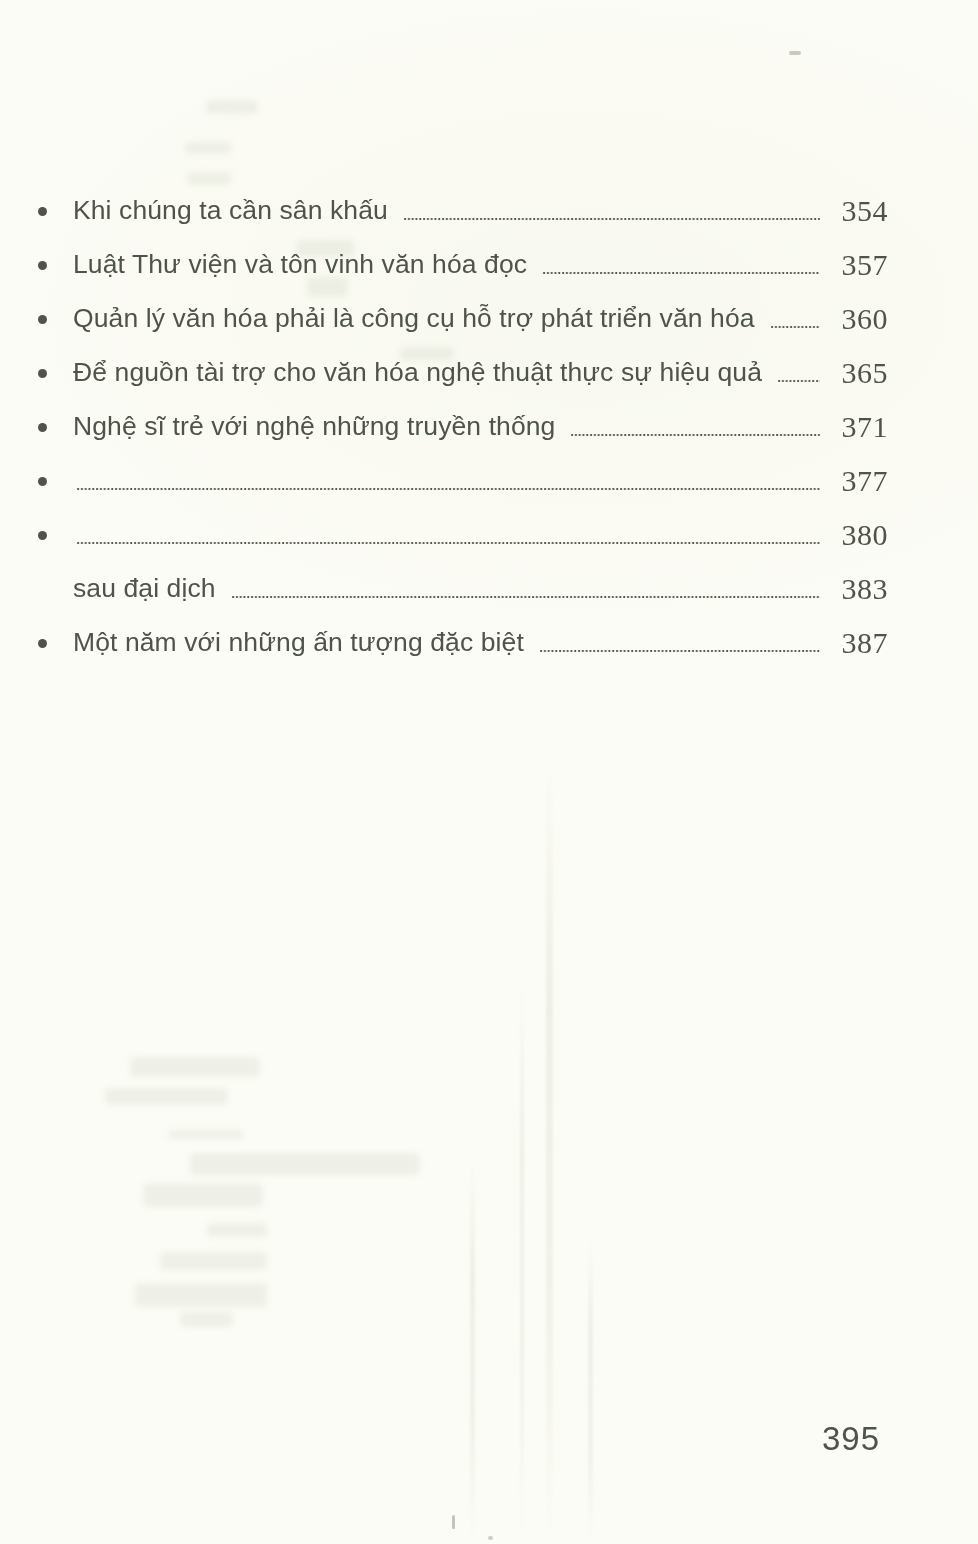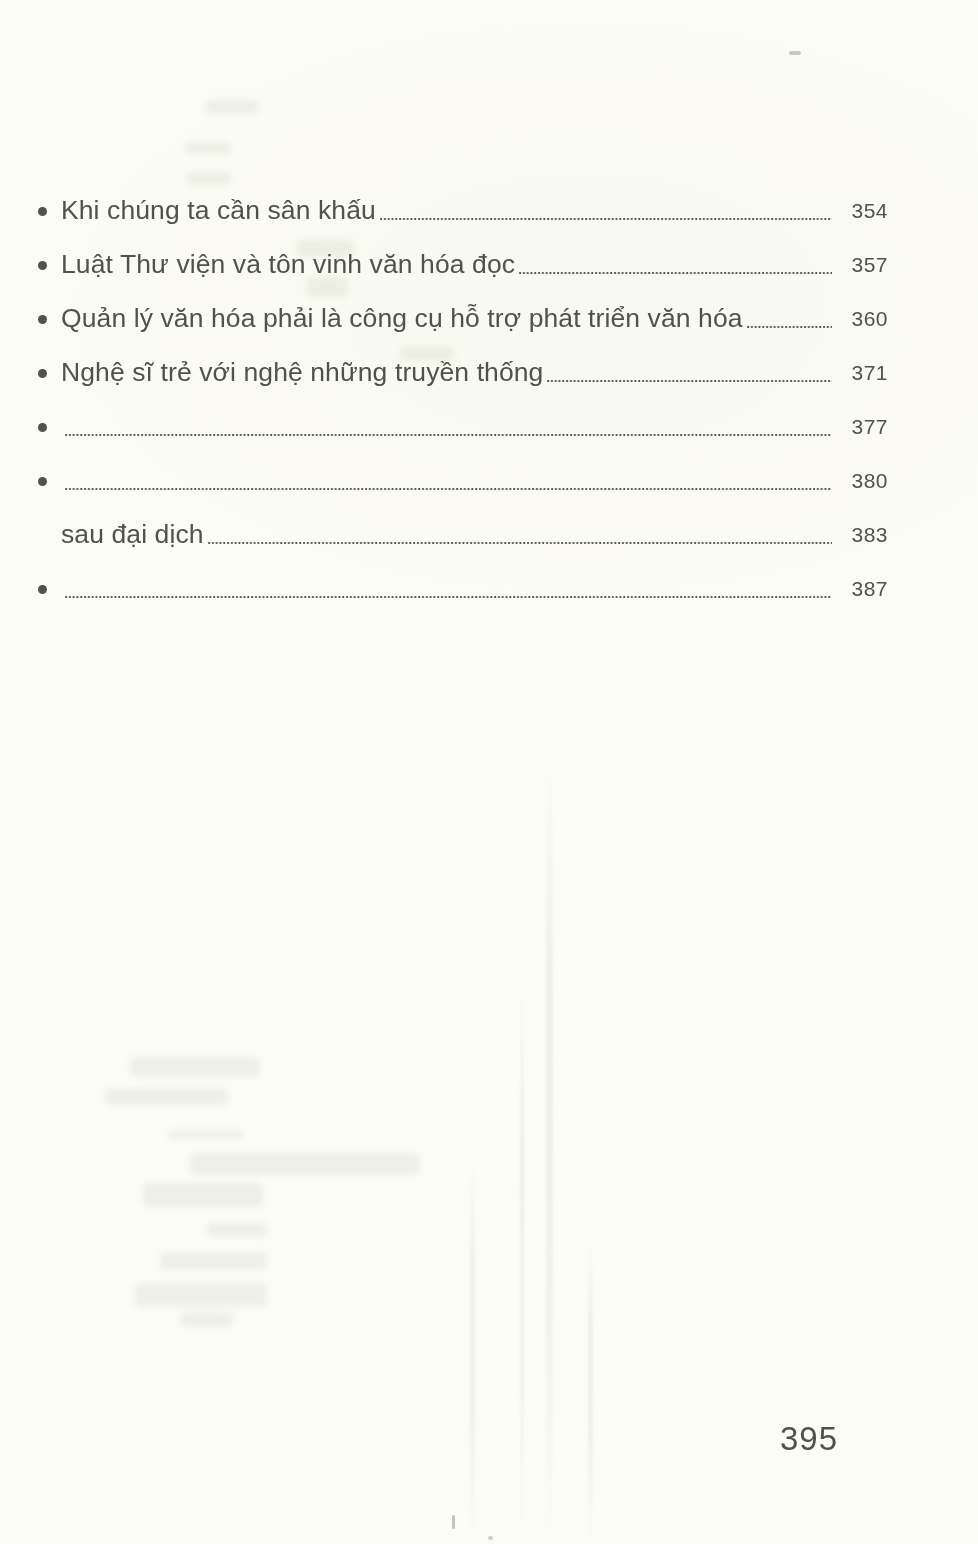--- a/index.html
+++ b/index.html
@@ -29,20 +29,21 @@
     left: 36px; top: 193px;
     width: 852px;
   }
   .toc-entry { margin-bottom: 19px; }
   .toc-line {
     display: flex;
     align-items: flex-start;
     font-size: 26.5px;
     line-height: 35px;
     letter-spacing: 0.1px;
+    gap: 12px;
   }
   .toc-line + .toc-line { margin-top: 7px; }
   .bullet {
     flex: 0 0 25px;
     position: relative;
   }
   .bullet::before {
     content: '';
     display: inline-block;
     width: 9px; height: 9px;
@@ -58,30 +59,31 @@
     align-self: flex-end;
     height: 6px;
     margin: 0 4px 6px 4px;
     background-image: radial-gradient(circle at 1.2px 3px, var(--ink) 0.75px, rgba(78,84,74,0) 1.35px);
     background-size: 3.8px 6px;
     background-repeat: repeat-x;
     background-position: left bottom;
   }
   .pagenum {
     flex: 0 0 auto;
-    font-size: 21px;
+    font-size: 30px;
     min-width: 52px;
     text-align: right;
     letter-spacing: 0.5px;
+    font-family: Liberation Serif, serif;
   }
 
   
   .folio {
     position: absolute;
-    left: 780px; top: 1420px;
+    left: 822px; top: 1420px;
     font-size: 33px;
     letter-spacing: 1px;
     color: var(--ink);
   }
 
   
   .ghost {
     position: absolute;
     background: #93a486;
     opacity: 0.13;
@@ -153,20 +155,28 @@
         <div class="toc-line">
           <span class="bullet"></span>
           <span class="title">Quản lý văn hóa phải là công cụ hỗ trợ phát triển văn hóa</span>
           <span class="leader"></span>
           <span class="pagenum">360</span>
         </div>
       </div>
       <div class="toc-entry">
         <div class="toc-line">
           <span class="bullet"></span>
+          <span class="title">Để nguồn tài trợ cho văn hóa nghệ thuật thực sự hiệu quả</span>
+          <span class="leader"></span>
+          <span class="pagenum">365</span>
+        </div>
+      </div>
+      <div class="toc-entry">
+        <div class="toc-line">
+          <span class="bullet"></span>
           <span class="title">Nghệ sĩ trẻ với nghệ những truyền thống</span>
           <span class="leader"></span>
           <span class="pagenum">371</span>
         </div>
       </div>
       <div class="toc-entry">
         <div class="toc-line">
           <span class="bullet"></span>
           <span class="leader"></span>
           <span class="pagenum">377</span>
@@ -183,20 +193,21 @@
         <div class="toc-line">
           <span class="bullet hidden-bullet"></span>
           <span class="title">sau đại dịch</span>
           <span class="leader"></span>
           <span class="pagenum">383</span>
         </div>
       </div>
       <div class="toc-entry">
         <div class="toc-line">
           <span class="bullet"></span>
+          <span class="title">Một năm với những ấn tượng đặc biệt</span>
           <span class="leader"></span>
           <span class="pagenum">387</span>
         </div>
       </div>
     </div>
 
   <div class="folio">395</div>
 
 </div>
 

